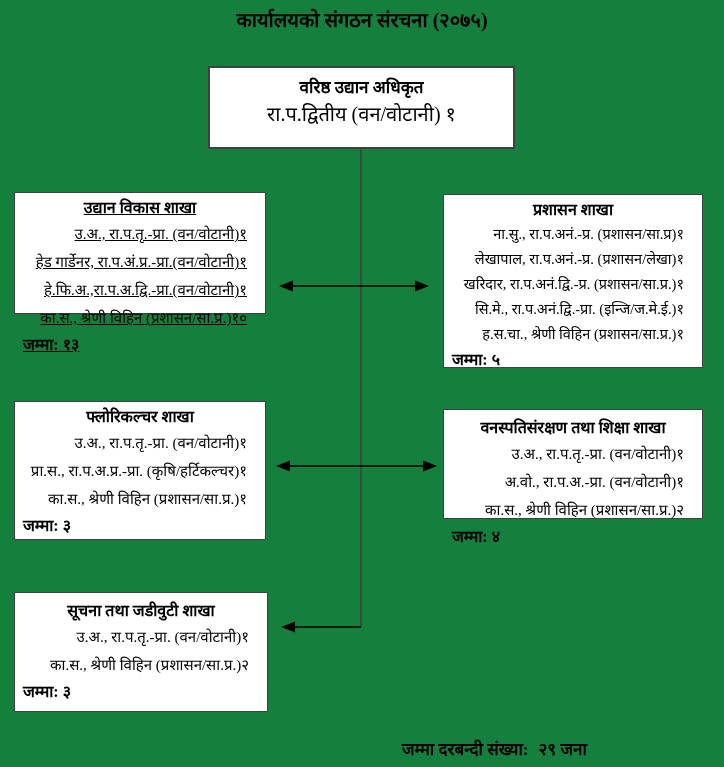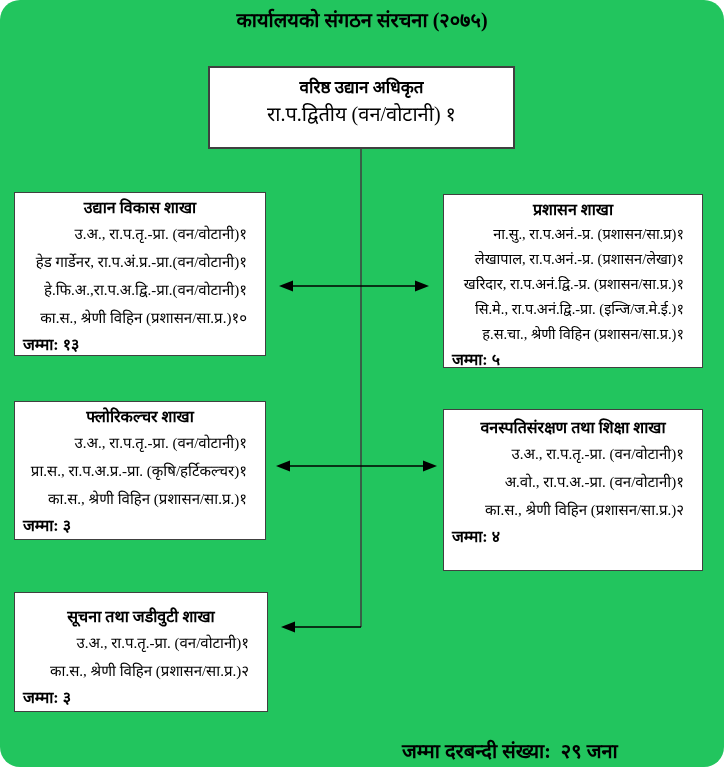--- a/index.html
+++ b/index.html
@@ -1,20 +1,19 @@
 <!DOCTYPE html>
 <html><head>
 <meta charset="utf-8">
 <style>
   html,body { margin:0; padding:0; background:#ffffff; }
   .canvas {
-    position:relative; width:724px; height:767px; background:#22c55e;
+    position:relative; width:724px; height:767px; background:#15803d;
     font-family:"Liberation Serif","DejaVu Serif",serif; color:#000;
     overflow:hidden;
-    border-radius:20px;
   }
   .page-title {
     position:absolute; top:6px; left:0; width:724px;
     text-align:center; font-weight:bold; font-size:20px;
   }
   .box {
     position:absolute; border:1px solid #404040; background:#fff;
     box-sizing:border-box; padding:2px 8px 0 8px;
   }
   .root-box {
@@ -28,28 +27,28 @@
     white-space:nowrap;
   }
   .row {
     display:flex; justify-content:flex-end; align-items:baseline;
     font-size:15px; line-height:28px; white-space:nowrap;
   }
   .row .count { padding-right:10px; }
   .box-total {
     text-align:left; font-weight:bold; font-size:16px; line-height:26px;
   }
-  .box-udyan   { left:14px;  top:192px; width:252px; height:164px; }
+  .box-udyan   { left:14px;  top:192px; width:252px; height:122px;text-decoration:underline; }
   .box-admin   { left:443px; top:194px; width:260px; height:174px; }
   .box-admin .row { line-height:25px; font-size:14.5px; }
   .box-flori   { left:14px;  top:401px; width:252px; height:139px; }
-  .box-botany  { left:443px; top:409px; width:260px; height:162px; padding-top:5px; }
-  .box-suchana { left:14px;  top:592px; width:254px; height:120px; padding-top:11px; }
+  .box-botany  { left:443px; top:409px; width:260px; height:110px; padding-top:5px; }
+  .box-suchana { left:14px;  top:592px; width:254px; height:120px; padding-top:5px; }
   .footer {
-    position:absolute; left:402px; top:737px; font-weight:bold; font-size:20px;
+    position:absolute; left:402px; top:737px; font-weight:bold; font-size:17px;
     white-space:nowrap;
   }
   .footer .footer-value { margin-left:10px; }
   svg.connectors { position:absolute; left:0; top:0; width:724px; height:767px; pointer-events:none; }
 </style>
 </head>
 <body>
 
 <div class="canvas">
 

